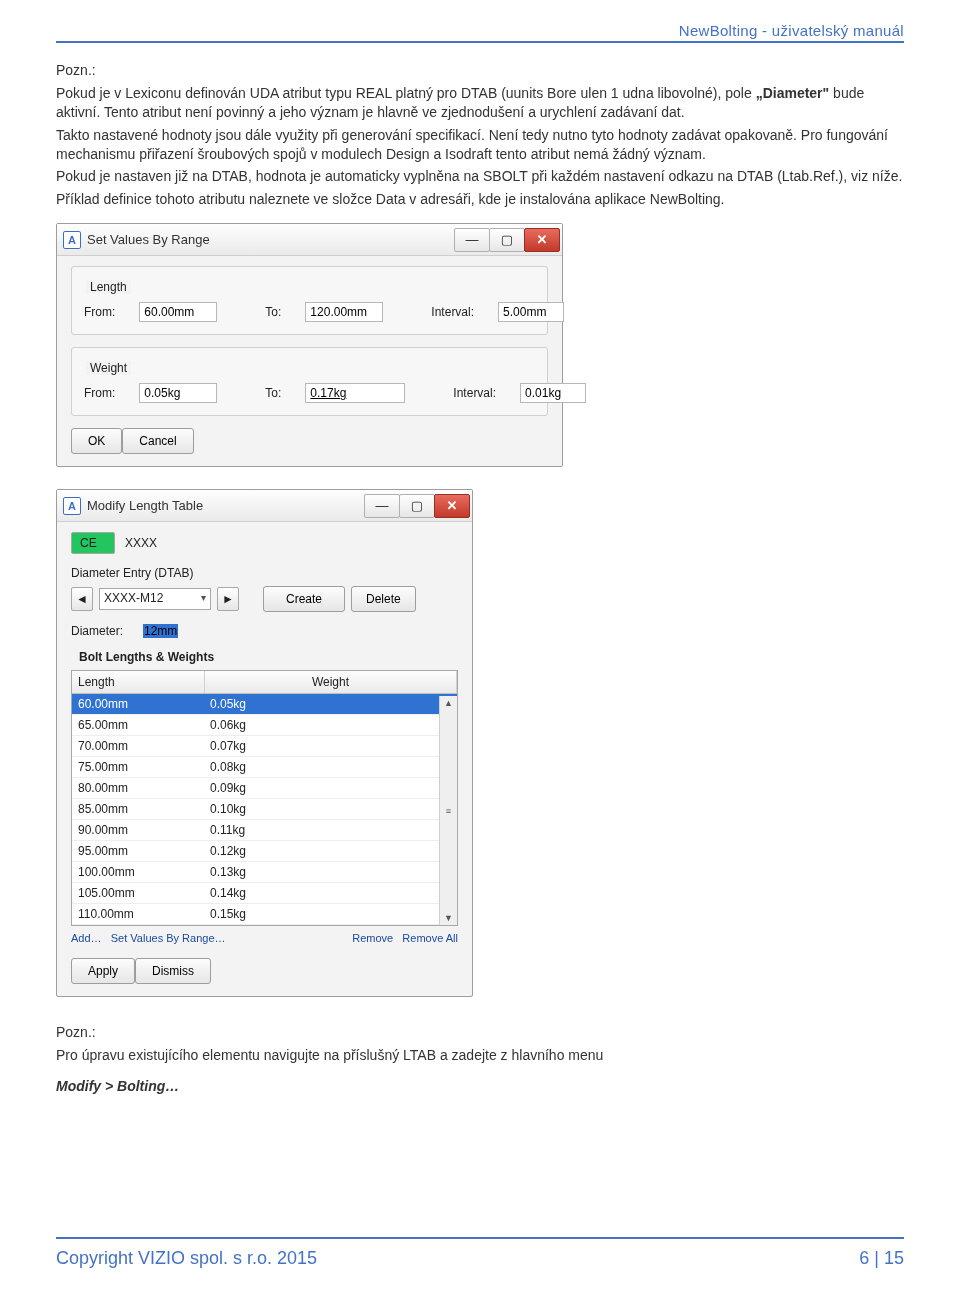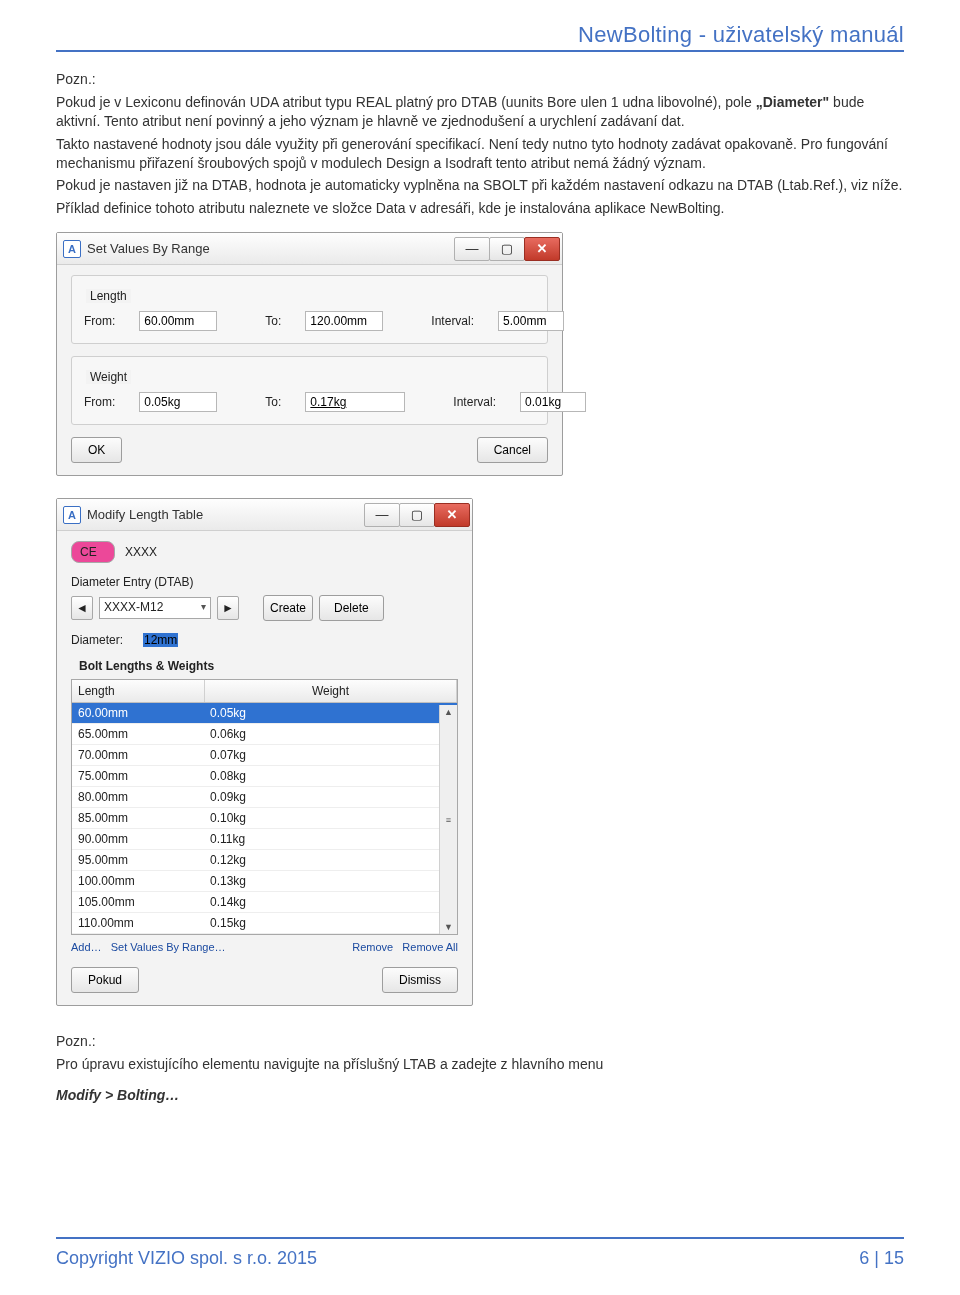--- a/index.html
+++ b/index.html
@@ -1,38 +1,38 @@
 <!DOCTYPE html>
 <html><head>
 <meta charset="utf-8">
 <style>
 html,body{margin:0;padding:0;background:#fff;font-family:Verdana,Tahoma,Arial,sans-serif;color:#333}
 .page{width:960px;min-height:1295px;position:relative;box-sizing:border-box;padding:22px 56px 56px 56px}
-.hdr-title{text-align:right;color:#4472c4;font-size:22px;letter-spacing:.3px}
+.hdr-title{text-align:right;color:#4472c4;font-size:15px;letter-spacing:.3px}
 .hdr-line{border:0;border-top:2px solid #4472c4;margin:2px 0 18px 0}
 .para{font-size:14px;line-height:1.35;color:#333;margin:4px 0}
 b,.bold{font-weight:700}
 .screenshot{background:#f3f3f3;border:1px solid #9d9d9d;border-radius:2px;font-family:Tahoma,Arial,sans-serif;color:#222}
 .screenshot .titlebar{display:flex;align-items:center;justify-content:space-between;height:31px;padding:0 2px 0 6px;background:linear-gradient(#fefefe,#eaeaea);border-bottom:1px solid #cfcfcf}
 .titlebar .tleft{display:flex;align-items:center;gap:6px;font-size:13px;color:#333}
 .titlebar .appicon{width:16px;height:16px;border:1px solid #3a6fc4;background:#fff;display:flex;align-items:center;justify-content:center;font-size:11px;font-weight:700;color:#3a6fc4;border-radius:2px}
 .winbtns{display:flex;gap:0}
 .winbtn{width:34px;height:22px;display:flex;align-items:center;justify-content:center;font-size:13px;border:1px solid #b0b0b0;background:linear-gradient(#fff,#e6e6e6);border-radius:2px;margin-left:-1px;cursor:default}
 .winbtn.close{background:linear-gradient(#e86b5f,#c13a2a);color:#fff;border-color:#9a2e22;font-weight:700}
 .pane{padding:10px 14px 12px 14px}
 .group{border:1px solid #cfcfcf;border-radius:3px;padding:10px 12px 12px 12px;margin-bottom:12px;background:#f7f7f7}
 .glabel{font-size:12px;color:#222;margin:-20px 0 8px 2px;background:#f3f3f3;display:inline-block;padding:0 4px}
 .row{display:flex;align-items:center;gap:24px;font-size:12px}
 .row label{color:#222}
 .tinput{height:20px;border:1px solid #b7b7b7;background:#fff;font-size:12px;padding:1px 4px;box-sizing:border-box}
 .btn{height:26px;padding:2px 16px;background:linear-gradient(#fcfcfc,#e6e6e6);border:1px solid #9d9d9d;border-radius:3px;font-size:12px;cursor:default}
-.btnrow{display:flex;justify-content:space-between;margin-top:6px}
+.btnrow{display:flex;margin-top:6px}
 #ss1{width:505px;margin:14px 0 22px 0}
 #ss2{width:415px;margin:10px 0 26px 0}
-.sunken{border:1px solid #a8a8a8;background:#ec4899;padding:3px 8px;height:22px;box-sizing:border-box;font-size:12px;display:flex;align-items:center;border-radius:8px}
+.sunken{border:1px solid #a8a8a8;background:#22c55e;padding:3px 8px;height:22px;box-sizing:border-box;font-size:12px;display:flex;align-items:center;border-radius:2px}
 .lbl{font-size:12px;color:#222}
 .selinput{height:22px;border:1px solid #a8a8a8;background:#fff;font-size:12px;padding:2px 22px 2px 4px;box-sizing:border-box;position:relative}
 .selinput::after{content:"▾";position:absolute;right:4px;top:3px;font-size:10px;color:#555}
 .arrowbtn{width:20px;height:22px;border:1px solid #a8a8a8;background:linear-gradient(#fff,#e6e6e6);display:flex;align-items:center;justify-content:center;font-size:12px;border-radius:2px}
 .table-wrap{border:1px solid #a8a8a8;background:#fff;margin-top:6px;position:relative}
 .thead{display:flex;background:linear-gradient(#fdfdfd,#eaeaea);border-bottom:1px solid #bfbfbf;font-size:12px}
 .thead .th{padding:4px 6px;border-right:1px solid #d0d0d0}
 .tbody{max-height:none}
 .trow{display:flex;font-size:12px;border-bottom:1px solid #eee}
 .trow .td{padding:3px 6px}
@@ -124,21 +124,21 @@
       <div class="row" style="gap:10px">
         <div class="sunken" style="width:44px">CE</div>
         <div class="lbl">XXXX</div>
       </div>
       <div class="lbl" style="margin:12px 0 6px 0">Diameter Entry (DTAB)</div>
       <div class="row" style="gap:6px">
         <div class="arrowbtn">◄</div>
         <div class="selinput" style="width:112px">XXXX-M12</div>
         <div class="arrowbtn">►</div>
         <span style="width:12px"></span>
-        <button class="btn" style="padding:2px 6px">Create</button>
+        <button class="btn" style="padding:2px 22px">Create</button>
         <button class="btn" style="padding:2px 14px">Delete</button>
       </div>
       <div class="row" style="margin-top:12px;gap:20px">
         <span class="lbl">Diameter:</span>
         <span class="highlighted">12mm</span>
       </div>
       <div class="lbl" style="margin:12px 0 4px 8px;font-weight:700">Bolt Lengths &amp; Weights</div>
 
       <div class="table-wrap">
         <div class="thead">
@@ -203,21 +203,21 @@
           <span>Add…</span>&nbsp;&nbsp;
           <span>Set Values By Range…</span>
         </div>
         <div>
           <span>Remove</span>&nbsp;&nbsp;
           <span>Remove All</span>
         </div>
       </div>
 
       <div class="btnrow" style="margin-top:14px">
-        <button class="btn">Pokud</button>
+        <button class="btn">Apply</button>
         <button class="btn">Dismiss</button>
       </div>
     </div>
   </div>
 
   <div class="para" style="margin-top:10px">Pozn.:</div>
   <div class="para">Pro úpravu existujícího elementu navigujte na příslušný LTAB a zadejte z hlavního menu</div>
   <div class="para" style="margin-top:12px"><i><b>Modify &gt; Bolting…</b></i></div>
 
   <hr class="footer-line">

